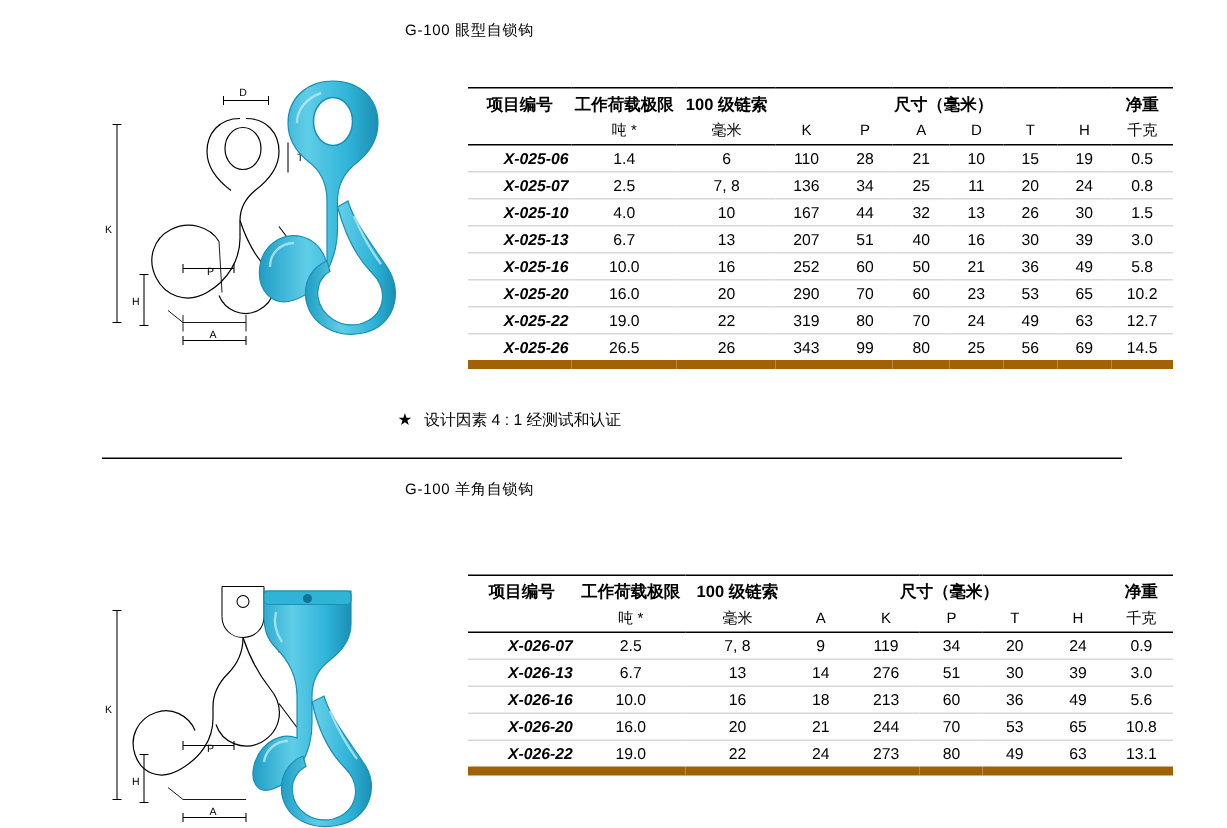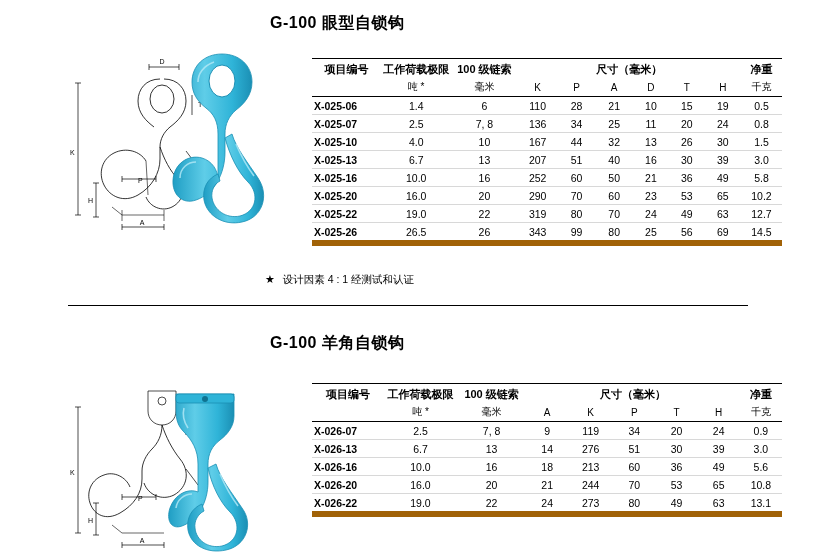--- a/index.html
+++ b/index.html
@@ -6,41 +6,41 @@
   body{
     width:818px;height:552px;
     background:#ffffff;
     font-family:"Liberation Sans","DejaVu Sans",sans-serif;
     color:#000;
     overflow:hidden;
     position:relative;
   }
   .section{position:relative;}
   .sec-title{
-    font-size:16px;font-weight:bold;letter-spacing:.5px;
+    font-size:10px;font-weight:normal;letter-spacing:.5px;
   }
   
   .drawing{position:absolute;}
   .hook-svg{display:block;}
   
   table{border-collapse:collapse;font-size:10.5px;}
   th,td{padding:0;margin:0;text-align:center;font-weight:normal;}
   .tbl{border-top:1.4px solid #000;margin-left:44px;}
   .hdr-row th{
     font-weight:bold;font-size:11px;padding:3px 2px 2px 2px;
     border-bottom:0;
   }
   .unit-row td{
     font-size:10px;padding:1px 2px 2px 2px;border-bottom:1px solid #000;
   }
   .data-row td{
     padding:2.5px 2px;border-bottom:1px solid #d8d8d8;font-size:10.5px;
   }
   .data-row:last-child td{border-bottom:6px solid #a16207;}
-  .code{font-weight:bold;text-align:left;padding-left:2px !important;}
+  .code{font-weight:bold;text-align:right;padding-left:2px !important;font-style:italic;}
   .note{
     font-size:10.5px;
     text-align:center;
   }
   .divider{
     border-top:1.2px solid #000;
   }
   .star{font-size:11px;}
 </style>
 </head>
@@ -259,21 +259,21 @@
 
 <div style="position:absolute;left:265px;top:273px;" class="note">
   <span class="star">★</span>
   <span style="margin-left:5px;">设计因素 4 : 1  经测试和认证</span>
 </div>
 
 <div class="divider" style="position:absolute;left:68px;top:305px;width:680px;"></div>
 
 <div class="section">
 
-  <div class="sec-title" style="position:absolute;left:270px;top:333px;">G-100  羊角自锁钩</div>
+  <div class="sec-title" style="position:absolute;left:270px;top:319px;">G-100  羊角自锁钩</div>
 
   <div class="drawing" style="left:52px;top:385px;width:210px;height:165px;">
     <svg width="215" height="168" viewBox="0 0 215 168" xmlns="http://www.w3.org/2000/svg">
       <g stroke="#000" stroke-width="0.7" fill="none">
         <line x1="26" y1="22" x2="26" y2="148"></line>
         <path d="M23 22 L29 22 M23 148 L29 148"></path>
         <text x="18" y="90" font-size="7" fill="#000" stroke="none" font-family="Liberation Sans">K</text>
         <line x1="44" y1="118" x2="44" y2="150"></line>
         <path d="M41 118 L47 118 M41 150 L47 150"></path>
         <text x="36" y="138" font-size="7" fill="#000" stroke="none" font-family="Liberation Sans">H</text>

